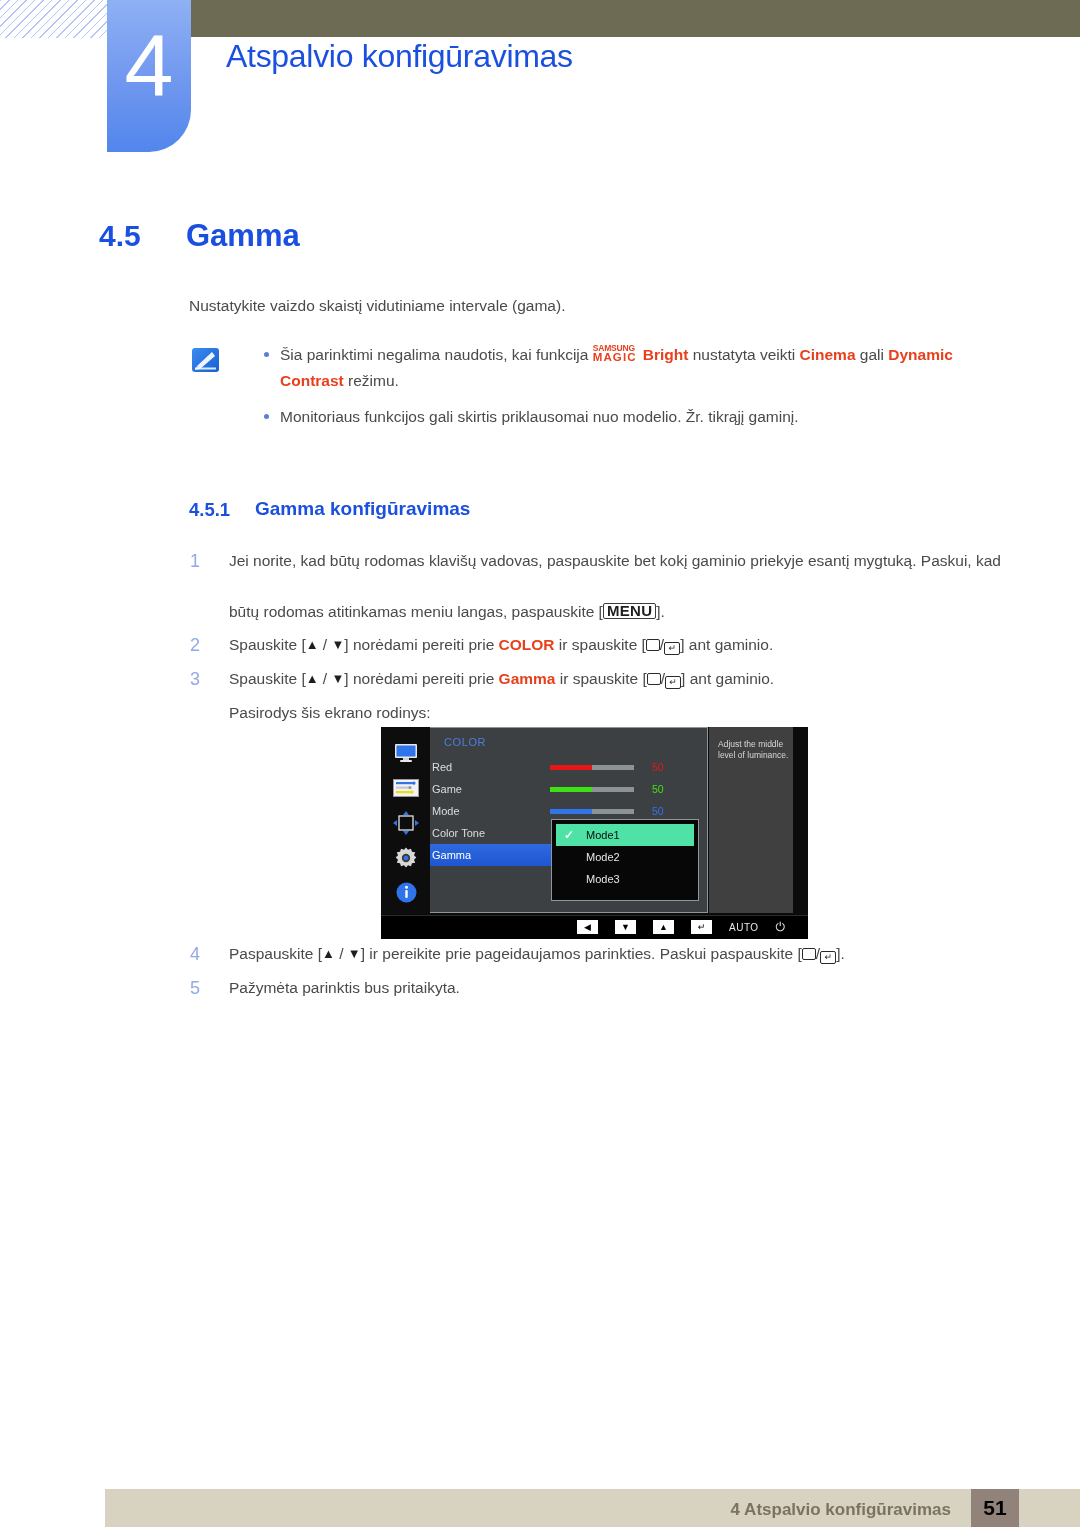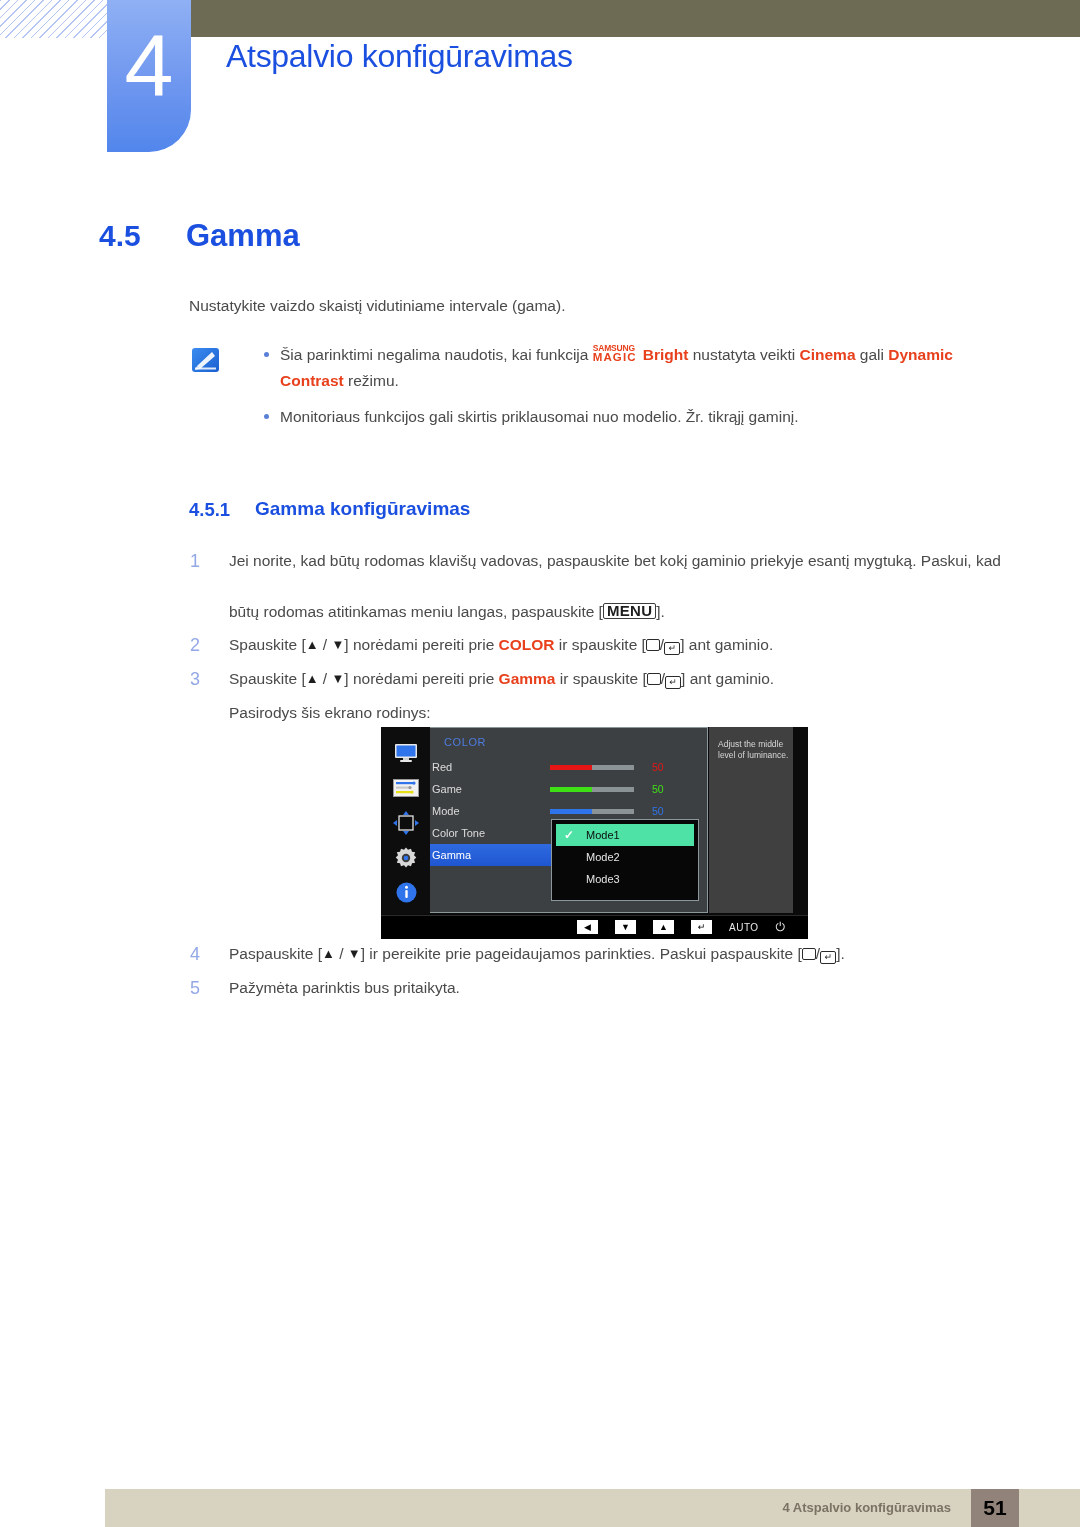--- a/index.html
+++ b/index.html
@@ -369,21 +369,21 @@
   
   .footer-bar {
     position: absolute;
     left: 105px; top: 1489px;
     width: 975px; height: 38px;
     background: #d8d3c0;
   }
   .footer-text {
     position: absolute;
     right: 129px; top: 1500px;
-    font-size: 13px;
+    font-size: 17px;
     font-weight: bold;
     color: #7b7263;
   }
   .footer-page {
     position: absolute;
     left: 971px; top: 1489px;
     width: 48px; height: 38px;
     background: #91837a;
     color: #000000;
     font-size: 21px;

